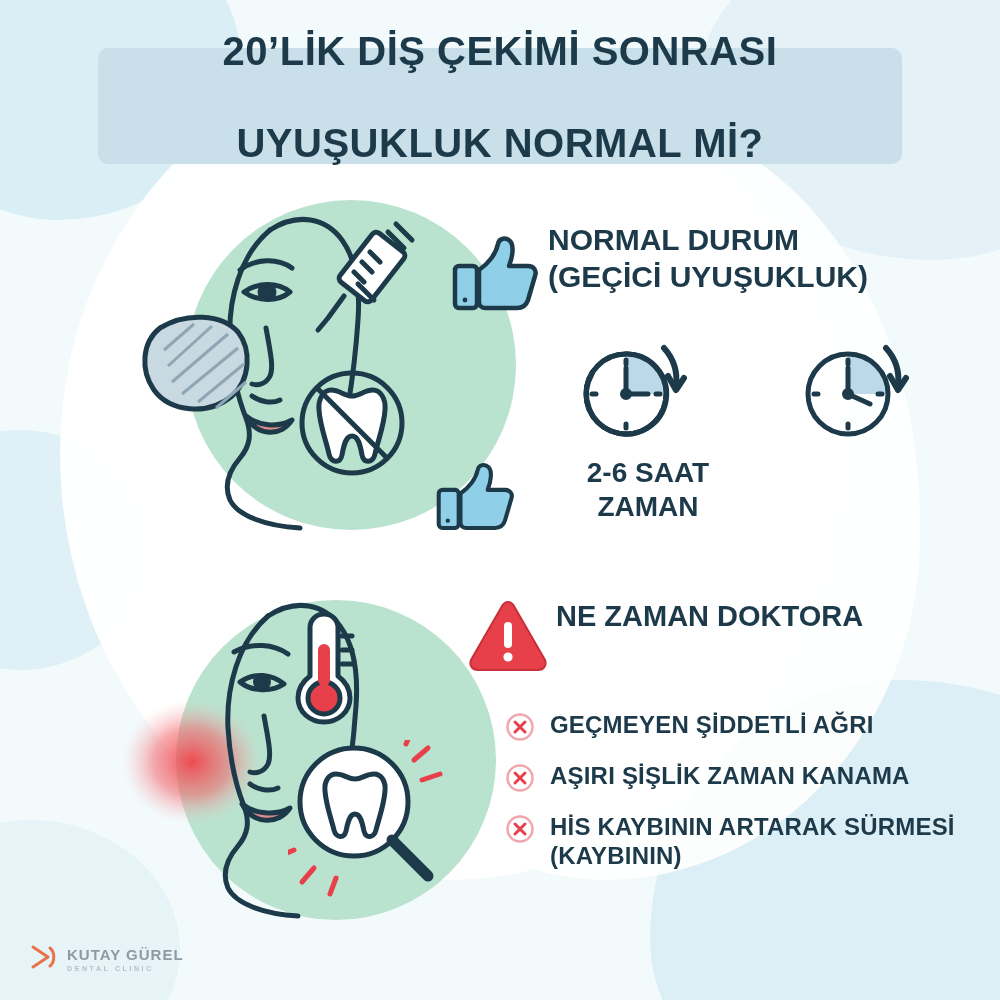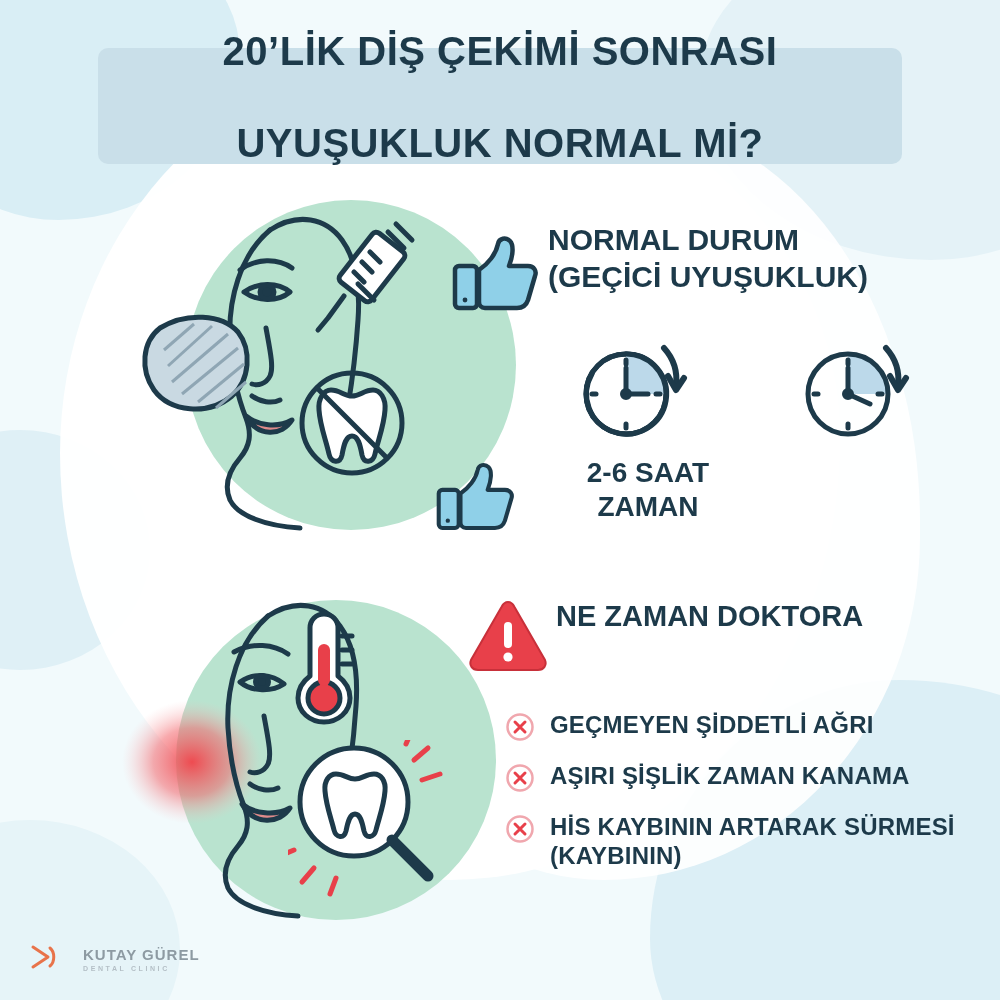--- a/index.html
+++ b/index.html
@@ -66,21 +66,21 @@
   .warn-tri{position:absolute;left:466px;top:598px;}
 
   .bullets{position:absolute;left:506px;top:710px;width:470px;}
   .bullet{display:flex;align-items:flex-start;margin-bottom:16px;}
   .bullet .x-wrap{flex:0 0 auto;margin-right:16px;margin-top:3px;}
   .bullet .btxt{
     color:#1d3a4a;font-weight:bold;font-size:24px;line-height:1.22;letter-spacing:.2px;
   }
 
   
-  .footer{position:absolute;left:28px;bottom:24px;display:flex;align-items:center;gap:16px;}
+  .footer{position:absolute;left:28px;bottom:24px;display:flex;align-items:center;}
   .logo-mark{margin-right:9px;}
   .logo-txt{display:flex;flex-direction:column;line-height:1;}
   .logo-name{font-size:15px;font-weight:bold;color:#8d9aa2;letter-spacing:1px;}
   .logo-sub{font-size:7px;font-weight:bold;color:#b4bfc6;letter-spacing:2.6px;margin-top:3px;}
 </style>
 </head>
 <body>
 
 <div id="canvas">
 

